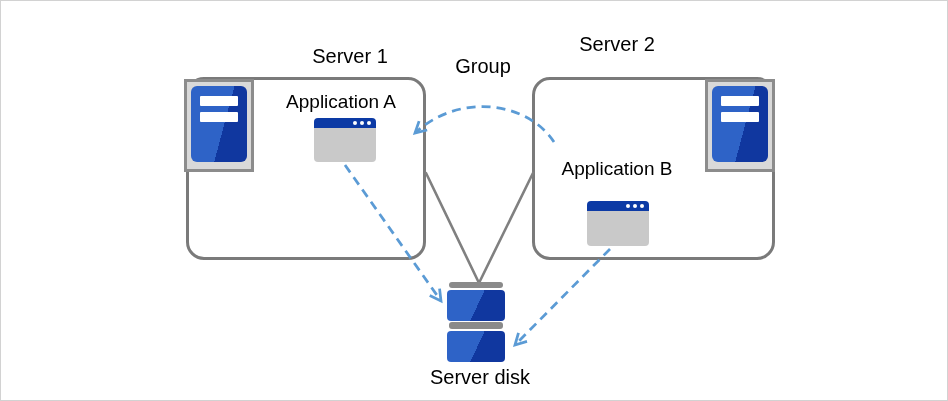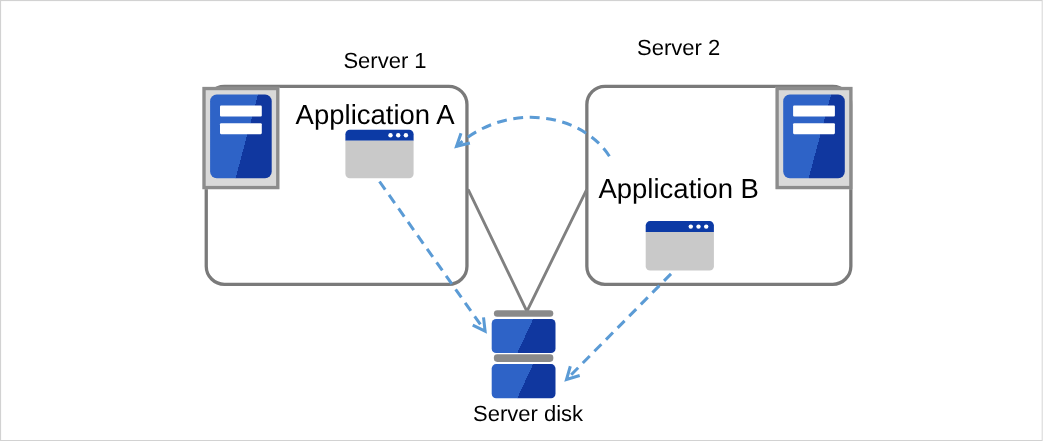--- a/index.html
+++ b/index.html
@@ -2,21 +2,21 @@
 <html style="--accent-arrow-blue: #5b9bd5; --icon-blue-light: #2e63c7; --icon-blue-dark: #10379f; --app-titlebar-blue: #0c3aa5; --line-gray: #808080; --box-border-gray: #7a7a7a; --icon-frame-fill: #d9d9d9; --icon-frame-border: #8c8c8c; --app-body-gray: #c9c9c9; --disk-bar-gray: #8a8a8a;"><head>
 <meta charset="utf-8">
 <style>
   html,body { margin:0; padding:0; background:#ffffff; font-family:"Liberation Sans", sans-serif; }
   #canvas {
     position:relative; width:948px; height:401px; background:#ffffff;
     border:1px solid #d2d2d2; box-sizing:border-box; overflow:hidden;
   }
   .label { position:absolute; color:#000; white-space:nowrap; transform:translateX(-50%); }
   .label-lg { font-size:20px; }
-  .label-md { font-size:25px; }
+  .label-md { font-size:19px; }
   .center-text { text-align:center; line-height:26px; }
 
   .server-box {
     position:absolute; background:#ffffff; border:3px solid var(--box-border-gray,#7a7a7a);
     border-radius:18px; box-sizing:border-box; z-index:1;
   }
   svg.wires { position:absolute; left:0; top:0; z-index:2; pointer-events:none; }
 
   .server-frame {
     position:absolute; width:70px; height:93px; box-sizing:border-box;
@@ -113,19 +113,20 @@
 
   <div class="disk-bar" style="left:448px; top:281px; height:6px;"></div>
   <div class="disk-unit" style="left:446px; top:289px;"></div>
   <div class="disk-bar" style="left:448px; top:321px;"></div>
   <div class="disk-unit" style="left:446px; top:330px;"></div>
 
   <div class="label label-lg label-z" style="left:349px; top:44px;">Server 1</div>
   <div class="label label-lg label-z" style="left:616px; top:32px;">Server 2</div>
 
   <div class="label label-lg center-text label-z" style="left:482px; top:52px;">
+    <div>Group</div>
   </div>
 
   <div class="label label-md label-z" style="left:340px; top:90px;">Application A</div>
   <div class="label label-md label-z" style="left:616px; top:157px;">Application B</div>
 
   <div class="label label-lg label-z" style="left:479px; top:365px;">Server disk</div>
 </div>
 
 </body></html>

